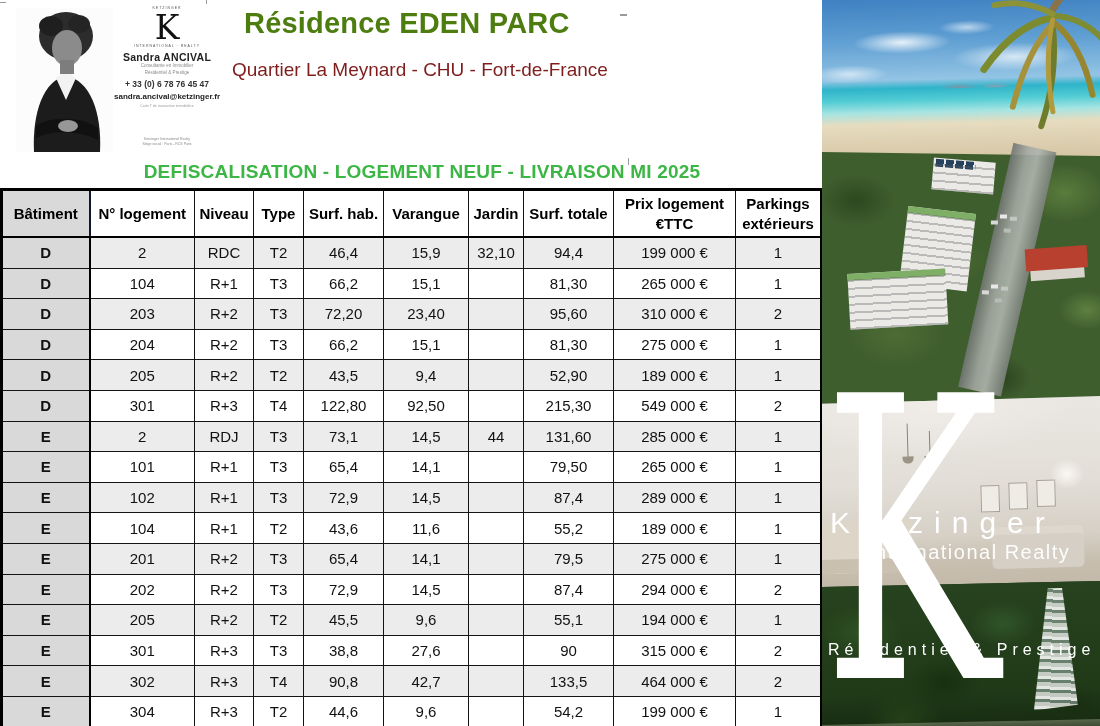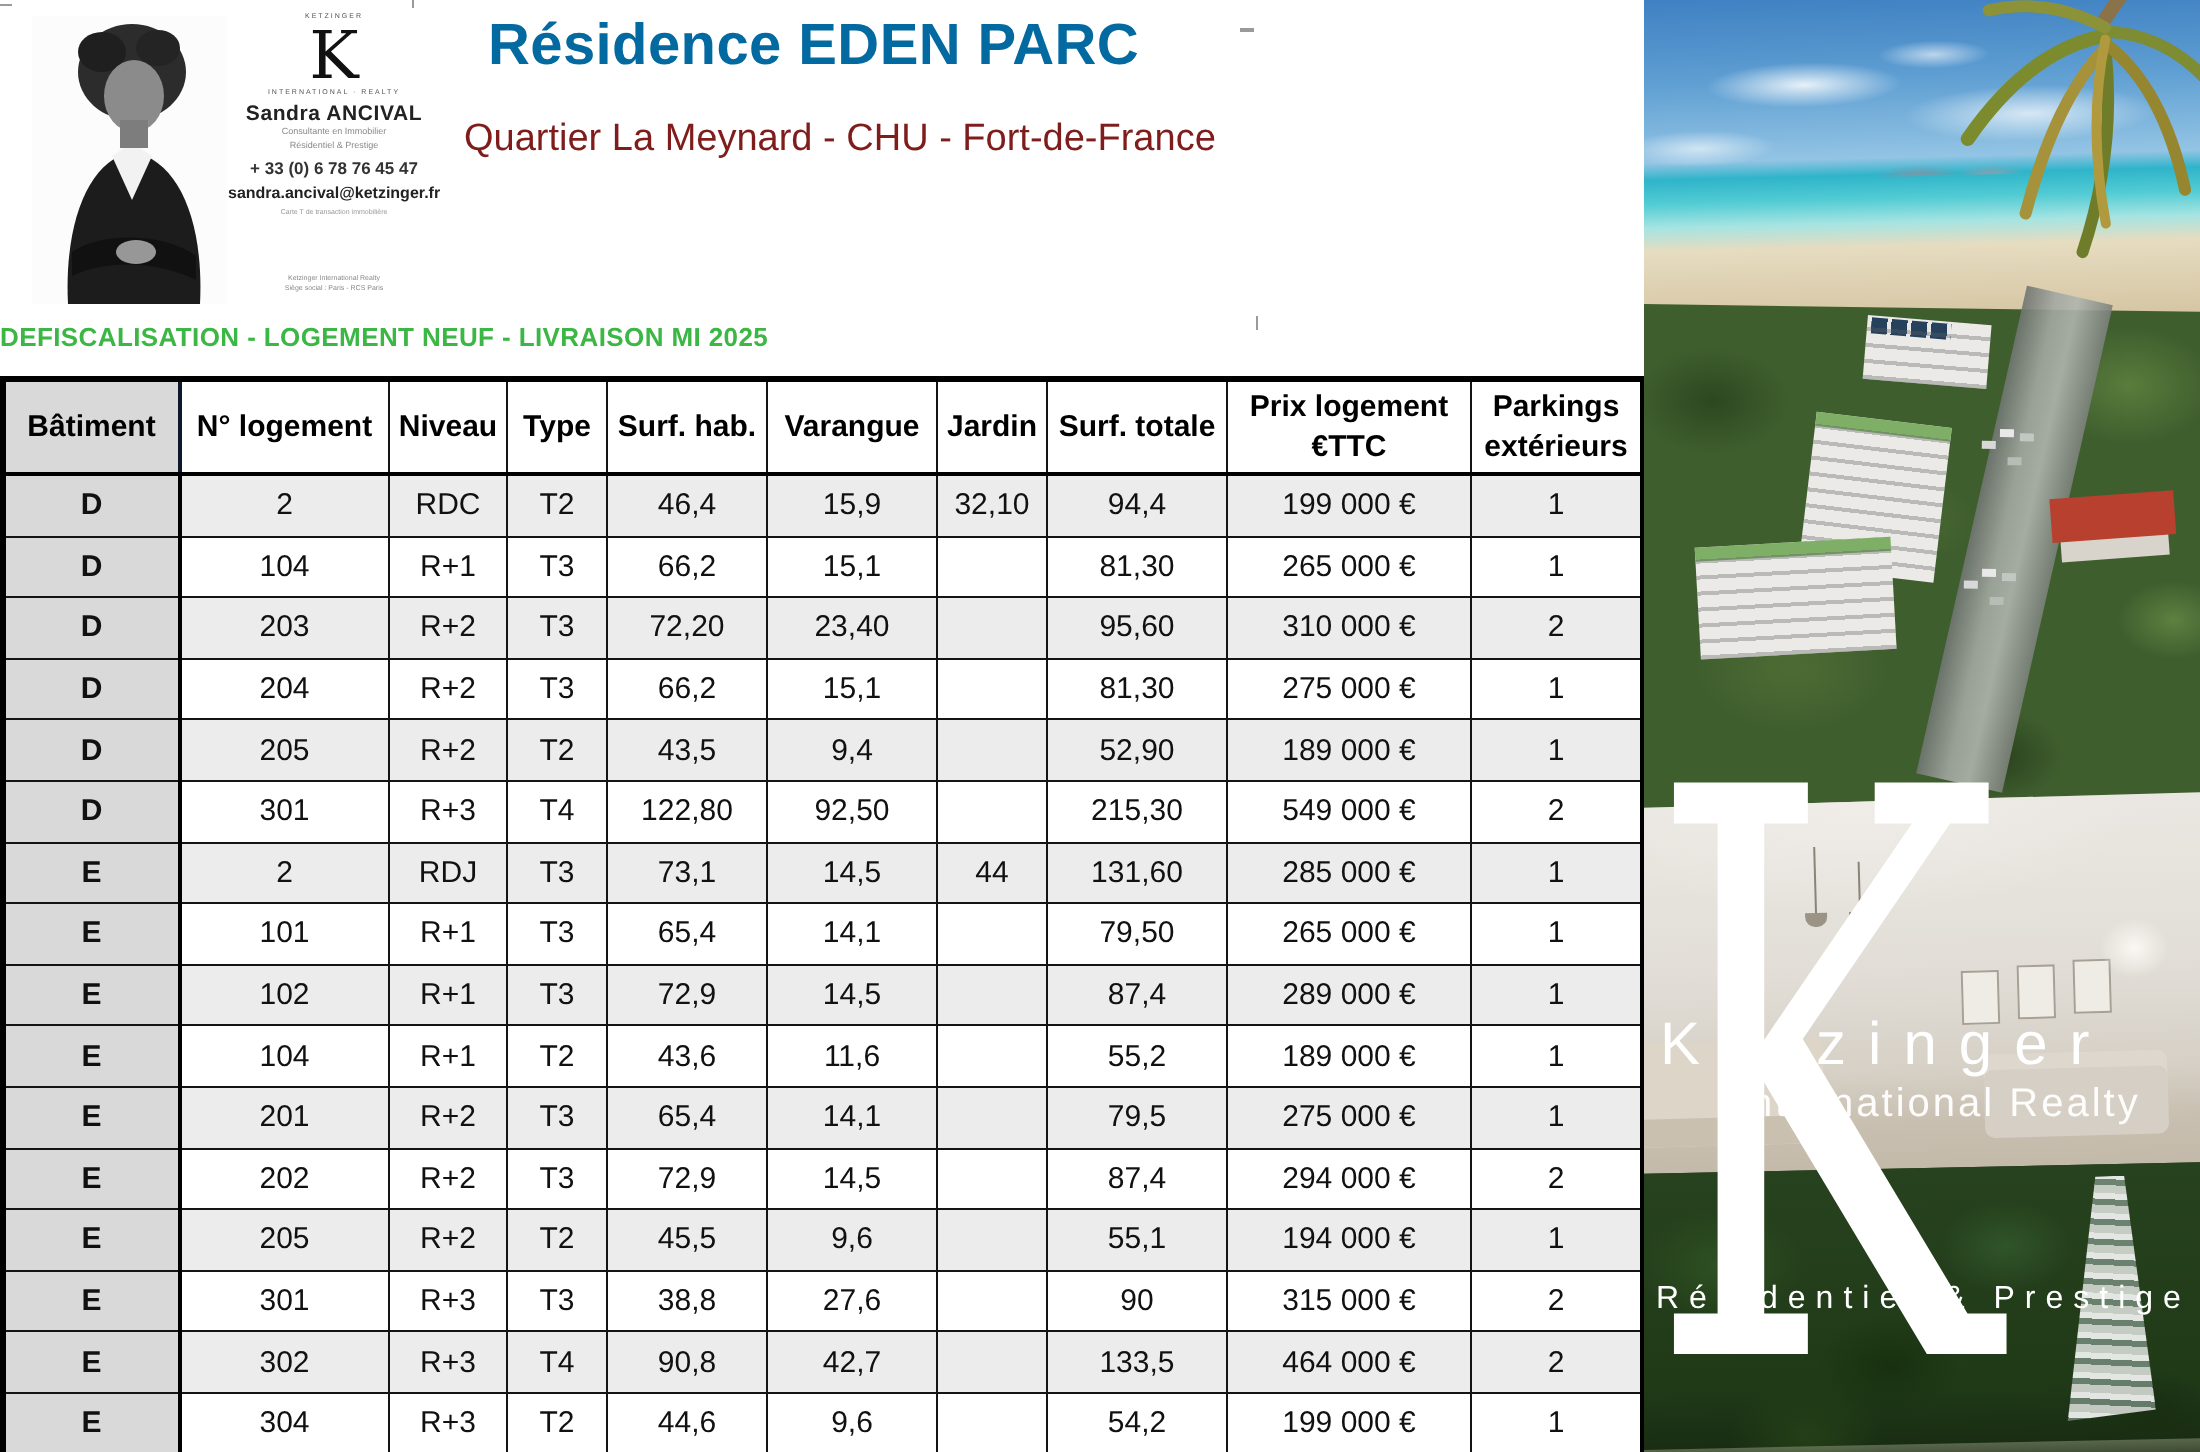--- a/index.html
+++ b/index.html
@@ -18,21 +18,21 @@
   .agent-name{font-size:10.5px;font-weight:bold;color:#222;margin-top:3px;letter-spacing:.3px;text-align:center;}
   .agent-tagline{font-size:4.5px;color:#8a8a8a;line-height:1.5;}
   .agent-phone{font-size:8.5px;font-weight:bold;color:#333;margin-top:2px;}
   .agent-email{font-size:8px;font-weight:bold;color:#222;margin-top:3px;}
   .agent-smallprint{font-size:3.5px;color:#999;margin-top:3px;}
   .agent-footer{position:absolute;left:0;right:0;bottom:6px;font-size:3.5px;color:#8a8a8a;line-height:1.6;}
 
   
   .title{position:absolute;left:244px;top:7px;font-size:29px;font-weight:bold;letter-spacing:.2px;}
   .subtitle{position:absolute;left:232px;top:59px;font-size:19px;font-weight:normal;color:#7f1d1d;}
-  .banner{position:absolute;left:0;top:161px;width:820px;font-size:13px;font-weight:bold;letter-spacing:.2px;}
+  .banner{position:absolute;left:12px;top:161px;width:820px;text-align:center;font-size:19px;font-weight:bold;letter-spacing:.2px;}
 
   
   table.price{position:absolute;left:0;top:188px;width:821px;border-collapse:collapse;table-layout:fixed;border:3px solid #000;}
   .price th,.price td{border:1px solid #141414;text-align:center;vertical-align:middle;padding:0;overflow:hidden;}
   .price thead th{height:45px;font-size:15px;font-weight:bold;background:#fff;border-bottom:2.5px solid #000;white-space:pre-line;line-height:1.3;color:#000;}
   .price thead th:first-child{background:#d9d9d9;border-right:2px solid #0f172a;}
   .price tbody td{height:29.6px;font-size:15px;color:#111;background:#fff;}
   .price tbody td:first-child{background:#d9d9d9;font-weight:bold;border-right:2px solid #000;}
   .price tbody tr.alt td:not(:first-child){background:#ececec;}
 
@@ -134,21 +134,21 @@
       <div class="agent-phone">+ 33 (0) 6 78 76 45 47</div>
       <div class="agent-email">sandra.ancival@ketzinger.fr</div>
       <div class="agent-smallprint">Carte T de transaction immobilière</div>
       <div class="agent-footer">
         <div>Ketzinger International Realty</div>
         <div>Siège social : Paris - RCS Paris</div>
       </div>
     </div>
   </div>
 
-  <div class="title" style="color: #0369a1;">Résidence EDEN PARC</div>
+  <div class="title" style="color: #4d7c0f;">Résidence EDEN PARC</div>
   <div class="subtitle">Quartier La Meynard - CHU - Fort-de-France</div>
   <div class="banner" style="color: rgb(60, 182, 68);">DEFISCALISATION - LOGEMENT NEUF - LIVRAISON MI 2025</div>
 
   <table class="price">
     <colgroup>
       <col style="width:88px">
         <col style="width:105px">
         <col style="width:59px">
         <col style="width:50px">
       <col style="width:80px">

